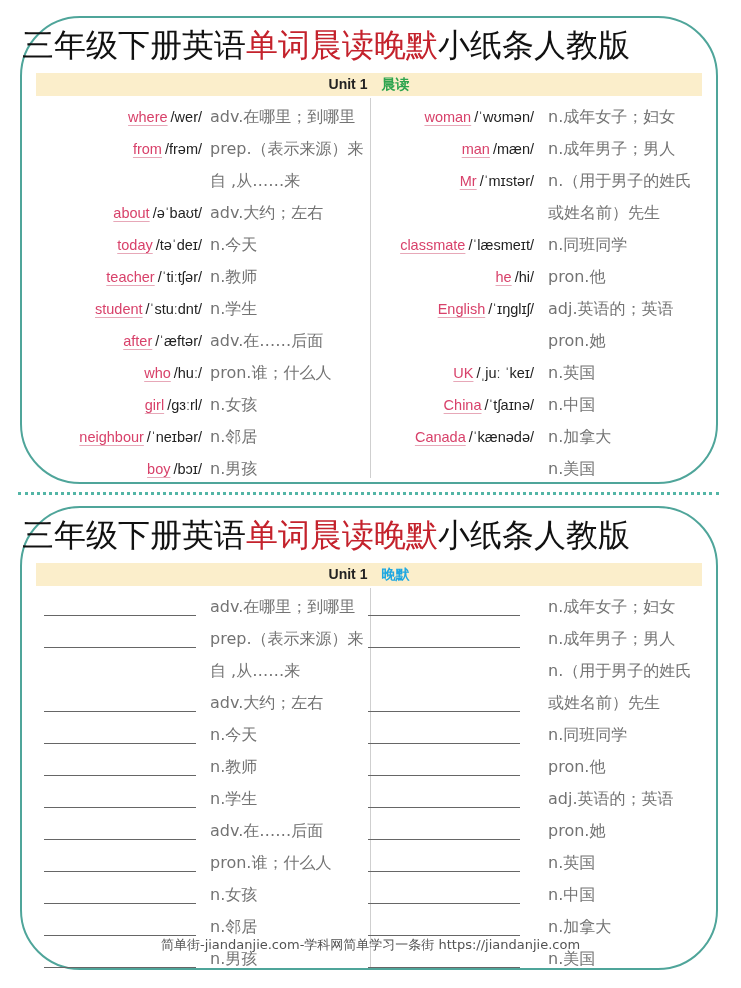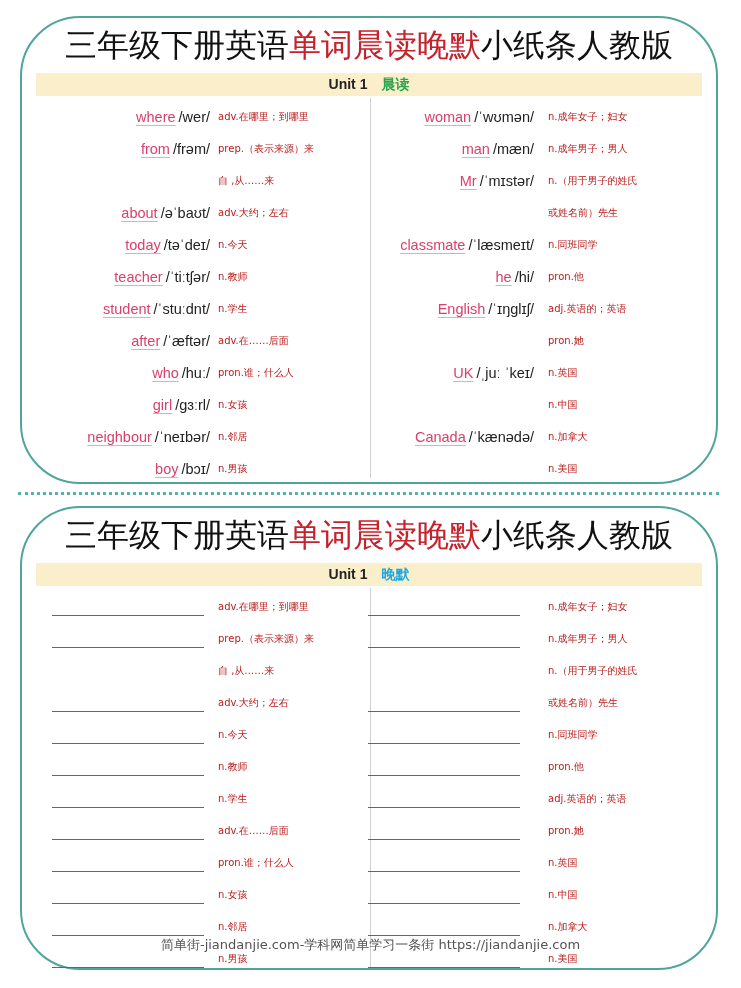--- a/index.html
+++ b/index.html
@@ -5,45 +5,45 @@
   html, body { margin:0; padding:0; background:#ffffff; }
   body { width:741px; height:988px; position:relative; overflow:hidden;
          font-family:"Liberation Sans","DejaVu Sans",sans-serif; color:#222; }
 
   .card { position:absolute; left:20px; width:698px; box-sizing:border-box;
           border:2.5px solid #4fa59a; background:#fff;
           border-radius:60px 60px 60px 60px / 60px 60px 60px 60px; }
   .card1 { top:16px; height:468px; }
   .card2 { top:506px; height:464px; border-bottom-left-radius:60px; border-bottom-right-radius:60px; }
 
-  .title { position:absolute; left:0; right:0; top:6px; text-align:center;
+  .title { position:absolute; left:0; right:0; top:6px; text-align:left;
            font-family:"DejaVu Sans",sans-serif; font-size:32px; letter-spacing:0px;
            color:#111; font-weight:normal; line-height:42px; }
   .title .red { color:#c4222c; }
 
   .unit-bar { position:absolute; left:14px; right:14px; top:55px; height:23px;
               background:#fbeecb; text-align:center; font-size:14px; font-weight:bold;
               line-height:23px; }
   .unit-bar .unit { color:#222; margin-right:14px; }
   .unit-bar .tag-green { color:#2da44e;margin-top:48px; }
   .unit-bar .tag-blue { color:#1ea7e1; }
 
   .divider { position:absolute; left:348px; width:1px; background:#cfcfcf; }
 
   .rows { position:absolute; top:83px; }
-  .rows.left { left:8px; width:348px; }
+  .rows.left { left:0; width:348px; }
   .rows.right { left:338px; width:344px; }
   .row { position:relative; height:32px; }
   .word-cell { position:absolute; top:0; height:32px; line-height:32px; text-align:right; white-space:nowrap; font-size:14.5px; }
   .left .word-cell { left:0; width:180px; }
   .right .word-cell { left:0; width:174px; }
   .word { color:#d8416a; text-decoration:underline; text-decoration-color:#e7a8b8; text-underline-offset:3px; }
   .phon { color:#222; margin-left:3px; }
-  .mean { position:absolute; top:0; height:32px; line-height:32px; white-space:nowrap; font-size:10px;
-          font-family:"DejaVu Sans",sans-serif; color:#b91c1c; }
+  .mean { position:absolute; top:0; height:32px; line-height:32px; white-space:nowrap; font-size:16px;
+          font-family:"DejaVu Sans",sans-serif; color:#737373; }
   .left .mean { left:188px; }
   .right .mean { left:188px; }
 
   .blank { position:absolute; bottom:7px; height:0; border-bottom:1.3px solid #666; }
   .left .blank { left:22px; width:152px; }
   .right .blank { left:8px; width:152px; }
 
   .dotted-sep { position:absolute; left:18px; right:22px; top:492px; border-top:3px dotted #53b5a6; }
 
   .watermark { position:absolute; left:0; right:0; top:936px; text-align:center;
@@ -140,20 +140,21 @@
         <div class="mean">adj.英语的；英语</div>
       </div>
       <div class="row">
         <div class="mean">pron.她</div>
       </div>
       <div class="row">
         <div class="word-cell"><span class="word">UK</span><span class="phon">/ˌjuː ˈkeɪ/</span></div>
         <div class="mean">n.英国</div>
       </div>
       <div class="row">
+        <div class="word-cell"><span class="word">China</span><span class="phon">/ˈtʃaɪnə/</span></div>
         <div class="mean">n.中国</div>
       </div>
       <div class="row">
         <div class="word-cell"><span class="word">Canada</span><span class="phon">/ˈkænədə/</span></div>
         <div class="mean">n.加拿大</div>
       </div>
       <div class="row">
         <div class="mean">n.美国</div>
       </div>
     </div>

